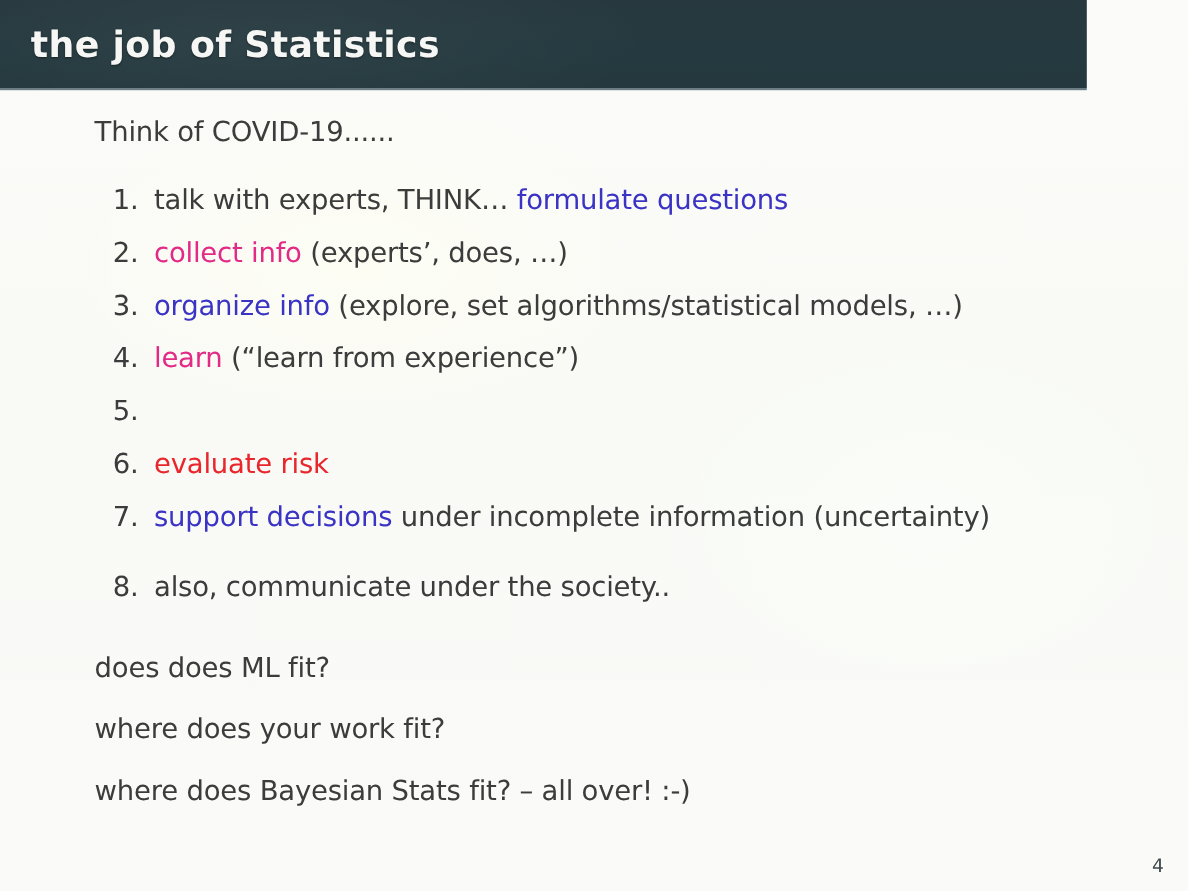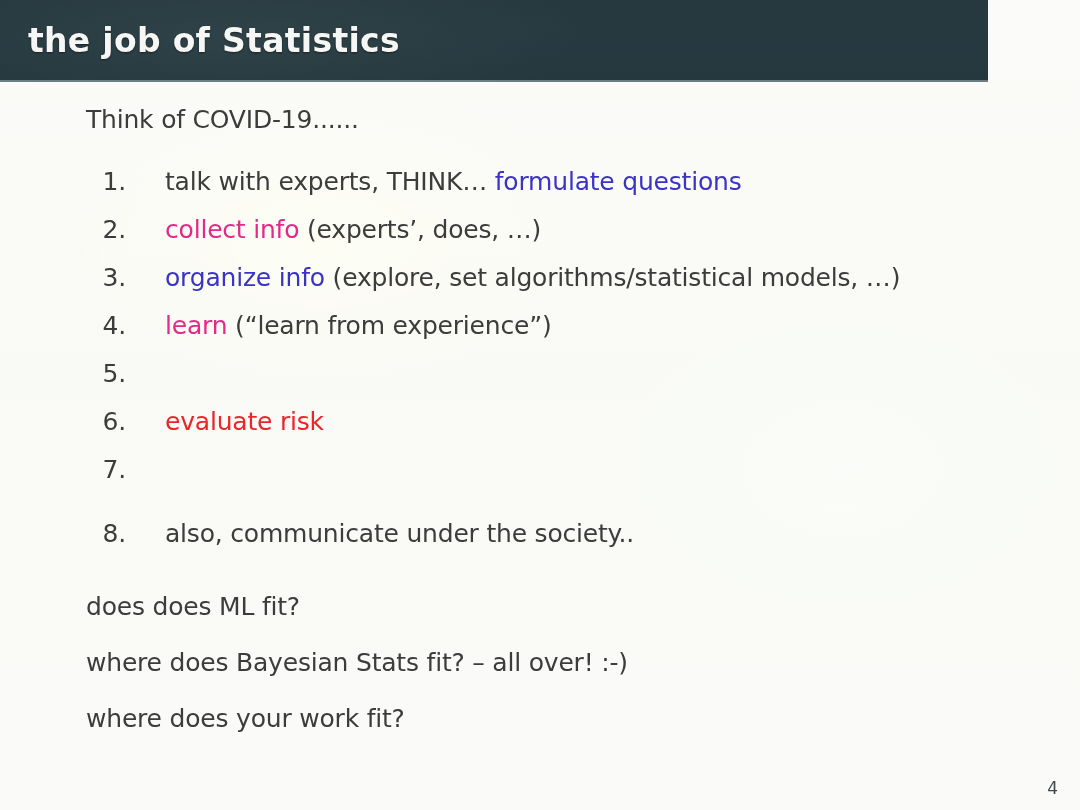--- a/index.html
+++ b/index.html
@@ -97,21 +97,20 @@
   }
   .enum-num {
     width: 40px;
     text-align: right;
     margin-right: 14px;
     color: #3c3c3c;
     flex: 0 0 auto;
   }
   .enum-body {
     flex: 1 1 auto;
-    margin-left: 25px;
   }
 
   .c-blue   { color: #3a33c4; }
   .c-pink   { color: #e22a87; }
   .c-red    { color: #e8262b; }
   .c-dark   { color: #3c3c3c; }
 
   #closing-lines {
     position: absolute;
     left: 86px;
@@ -164,30 +163,31 @@
         </div>
         <div class="enum-item body-text">
           <span class="enum-num">5.</span>
         </div>
         <div class="enum-item body-text">
           <span class="enum-num">6.</span>
           <span class="enum-body"><span class="c-red">evaluate risk</span></span>
         </div>
         <div class="enum-item body-text">
           <span class="enum-num">7.</span>
+          <span class="enum-body"><span class="c-blue">support decisions</span><span class="c-dark"> under incomplete information (uncertainty)</span></span>
         </div>
         <div class="enum-item body-text gap">
           <span class="enum-num">8.</span>
           <span class="enum-body"><span class="c-dark">also, communicate under the society..</span></span>
         </div>
       </div>
 
     <div id="closing-lines">
         <div class="closing-line body-text">does does ML fit?</div>
+        <div class="closing-line body-text">where does your work fit?</div>
         <div class="closing-line body-text">where does Bayesian Stats fit? – all over! :-)</div>
-        <div class="closing-line body-text">where does your work fit?</div>
       </div>
 
   </div>
 
   <div id="page-number">4</div>
 
 </div>
 
 </body></html>

